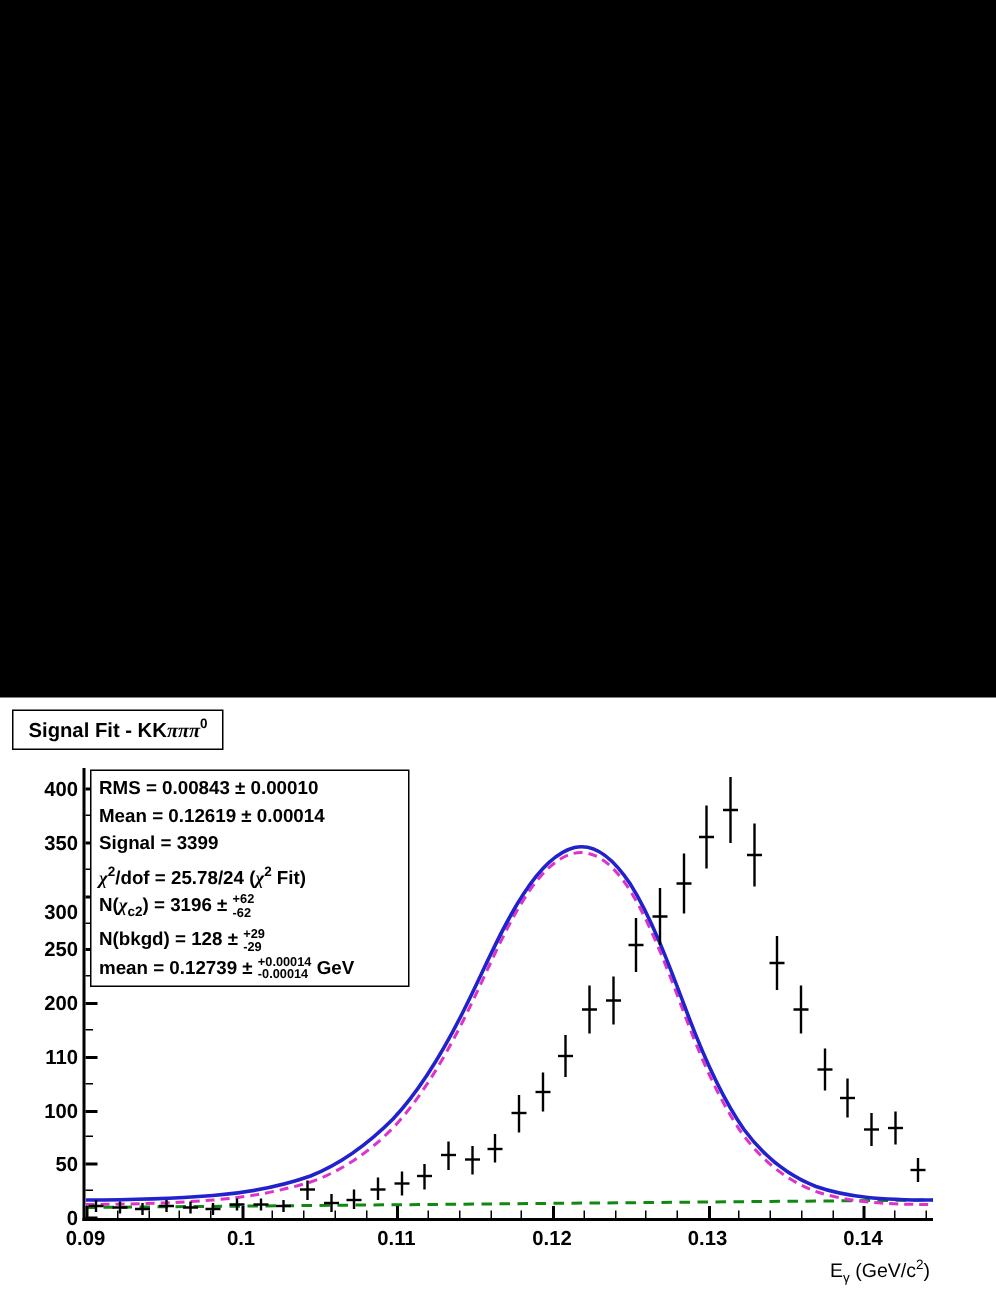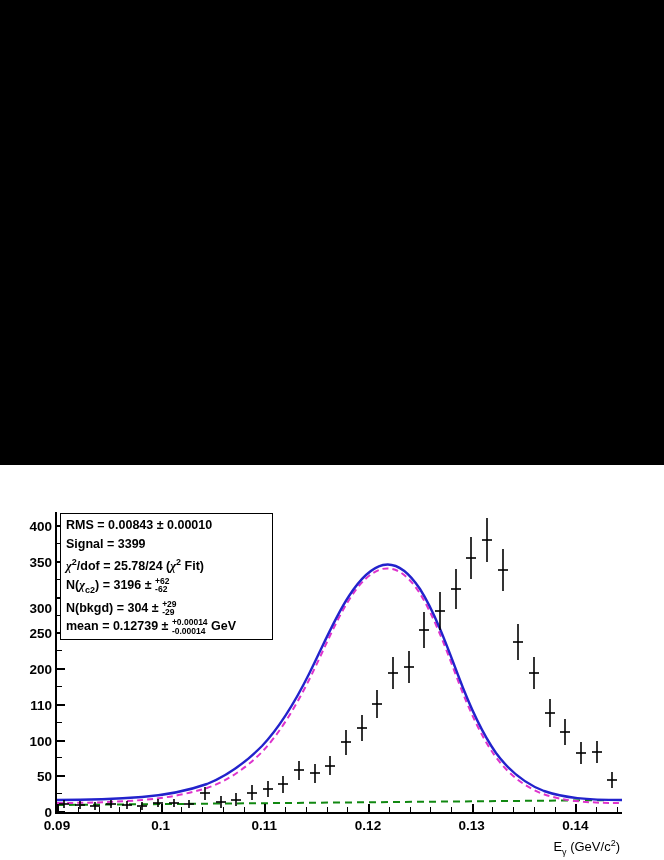--- a/index.html
+++ b/index.html
@@ -41,20 +41,23 @@
   .frac{display:inline-block;vertical-align:middle;font-size:8.5px;line-height:8.5px;text-align:left;}
   .greek{font-family:"Liberation Serif", serif;font-style:italic;}
 </style>
 </head>
 <body>
 
 <div id="root">
 
   <div class="plot-panel">
 
+    <div class="title-box">
+      <span>Signal Fit - KK<span class="sym">πππ</span><span class="sup">0</span></span>
+    </div>
 
     <div class="axes">
       <div class="inner">
         <svg class="curve" width="565" height="300" viewBox="0 0 565 300">
 
           <path d="M0,293 L565,288" fill="none" stroke="#118811" stroke-width="2" stroke-dasharray="7,5"></path>
 
           <path d="M0,291 C30,291 60,290 85,288 C110,286 130,282 150,276 C170,269 188,257 205,240
                    C222,222 238,196 252,168 C266,140 278,110 292,88 C303,70 314,60 325,57
                    C338,54 350,62 362,80 C376,102 388,134 400,166 C412,198 424,224 438,244
@@ -277,31 +280,34 @@
       <div class="xtickmark minor" style="left:559.8px"></div>
 
       <div class="xlabel">E<span class="sub">γ</span> (GeV/c<span class="sup">2</span>)</div>
     </div>
 
     <div class="stats">
       <div>
         <span>RMS  =</span>&nbsp;<span>0.00843 ± 0.00010</span>
       </div>
       <div>
+        <span>Mean  =</span>&nbsp;<span>0.12619 ± 0.00014</span>
+      </div>
+      <div>
         <span>Signal  =</span>&nbsp;<span>3399</span>
       </div>
       <div>
         <span class="greek">χ</span><span class="sup">2</span><span>/dof = 25.78/24 (</span><span class="greek">χ</span><span class="sup">2</span><span> Fit)</span>
       </div>
       <div>
         <span>N(</span><span class="greek">χ</span><span class="sub">c2</span><span>) =  3196 ±</span>
         <span class="frac"><span>+62</span><br><span>-62</span></span>
       </div>
       <div>
-        <span>N(bkgd) =  304 ±</span>
+        <span>N(bkgd) =  128 ±</span>
         <span class="frac"><span>+29</span><br><span>-29</span></span>
       </div>
       <div>
         <span>mean =  0.12739 ±</span>
         <span class="frac"><span>+0.00014</span><br><span>-0.00014</span></span>
         <span>GeV</span>
       </div>
     </div>
 
   </div>

